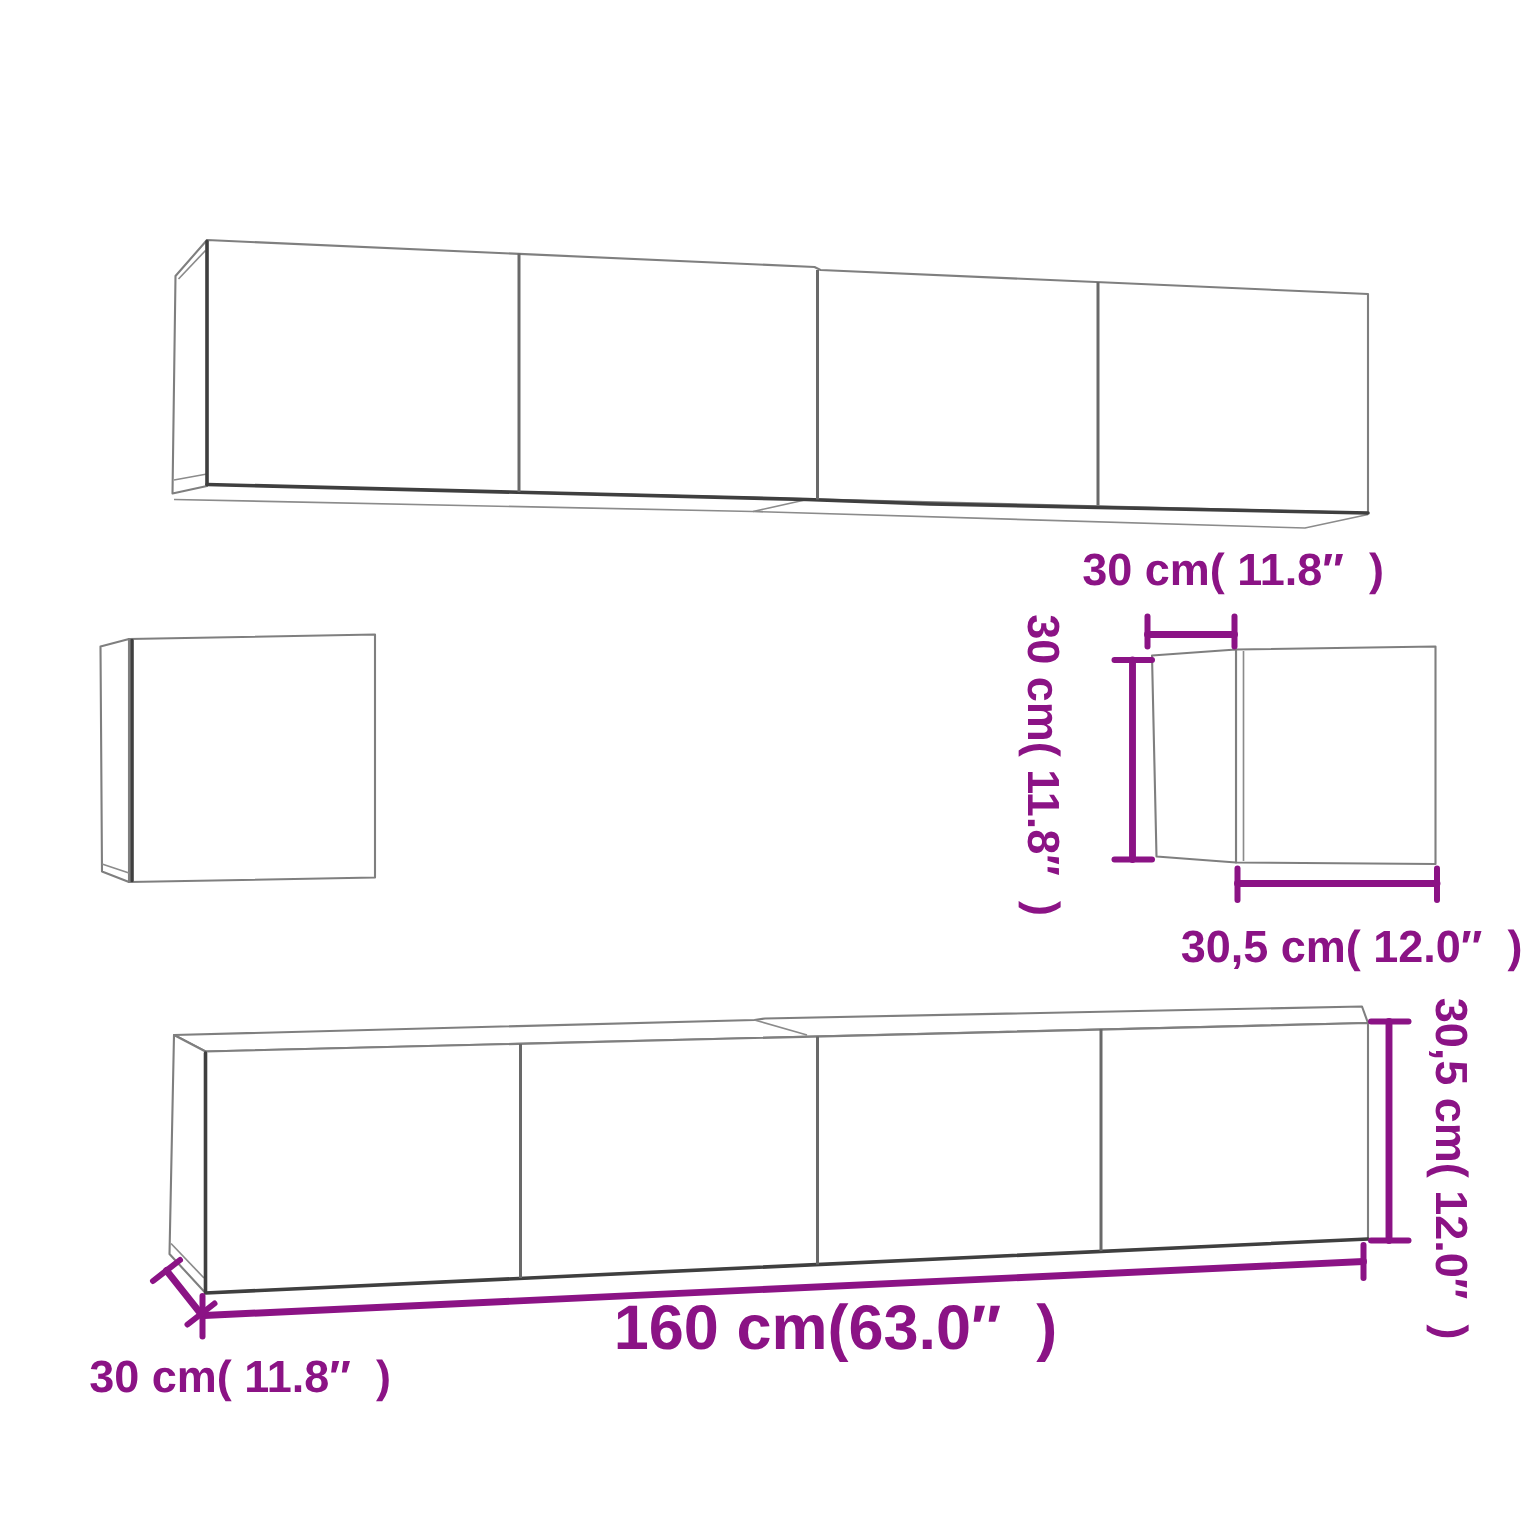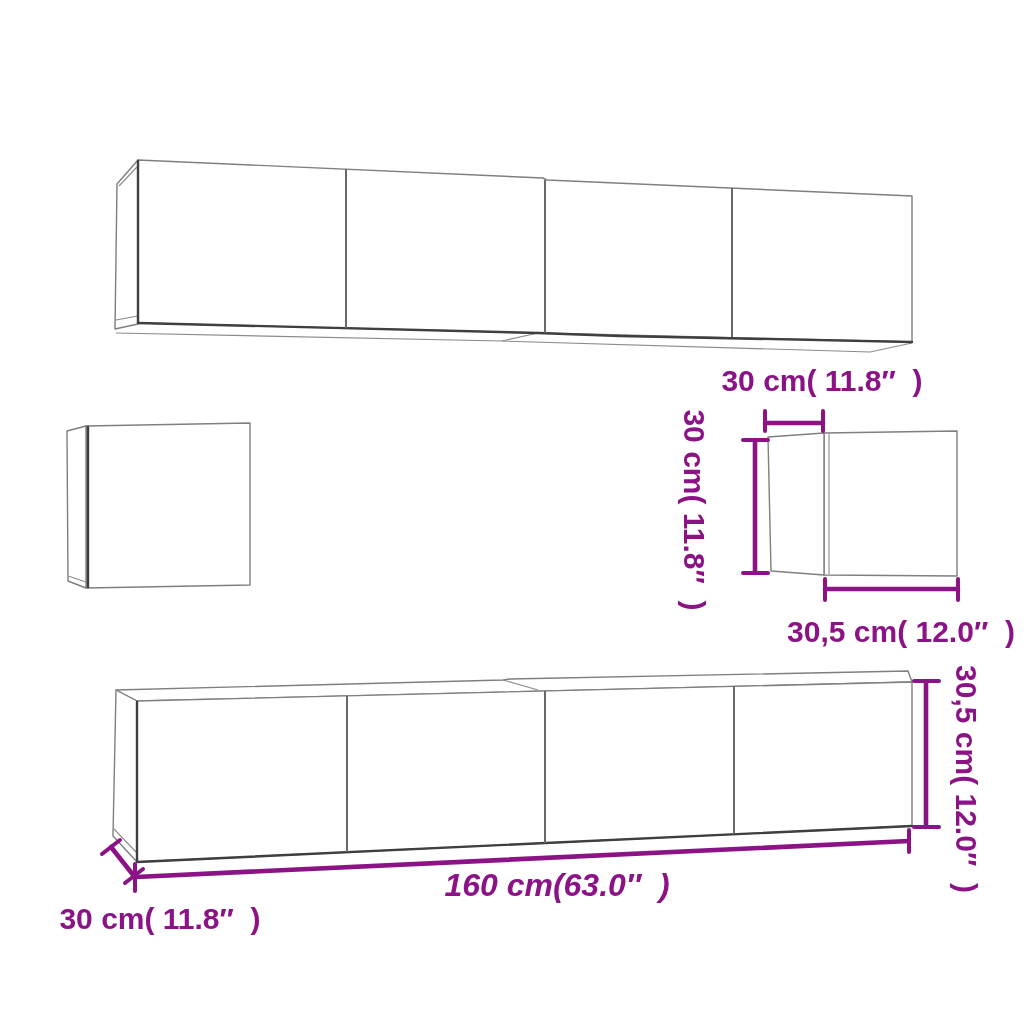--- a/index.html
+++ b/index.html
@@ -102,19 +102,19 @@
       <line class="measure-tick" x1="914" y1="827" x2="939" y2="827"></line>
     </g>
   </svg>
 
   <div class="dim-label" style="left:822px; top:381px;">30 cm( 11.8″  )</div>
 
   <div class="dim-label rot" style="left:694px; top:510px;">30 cm( 11.8″  )</div>
 
   <div class="dim-label" style="left:901px; top:632px;">30,5 cm( 12.0″  )</div>
 
-  <div class="dim-label" style="left:557px; top:885px; font-size:32px;font-style:italic;">160 cm(63.0″  )</div>
+  <div class="dim-label" style="left:557px; top:885px; font-size:42px;">160 cm(63.0″  )</div>
 
   <div class="dim-label" style="left:160px; top:919px;">30 cm( 11.8″  )</div>
 
   <div class="dim-label rot" style="left:966px; top:779px;">30,5 cm( 12.0″  )</div>
 
 </div>
 
 </body></html>

